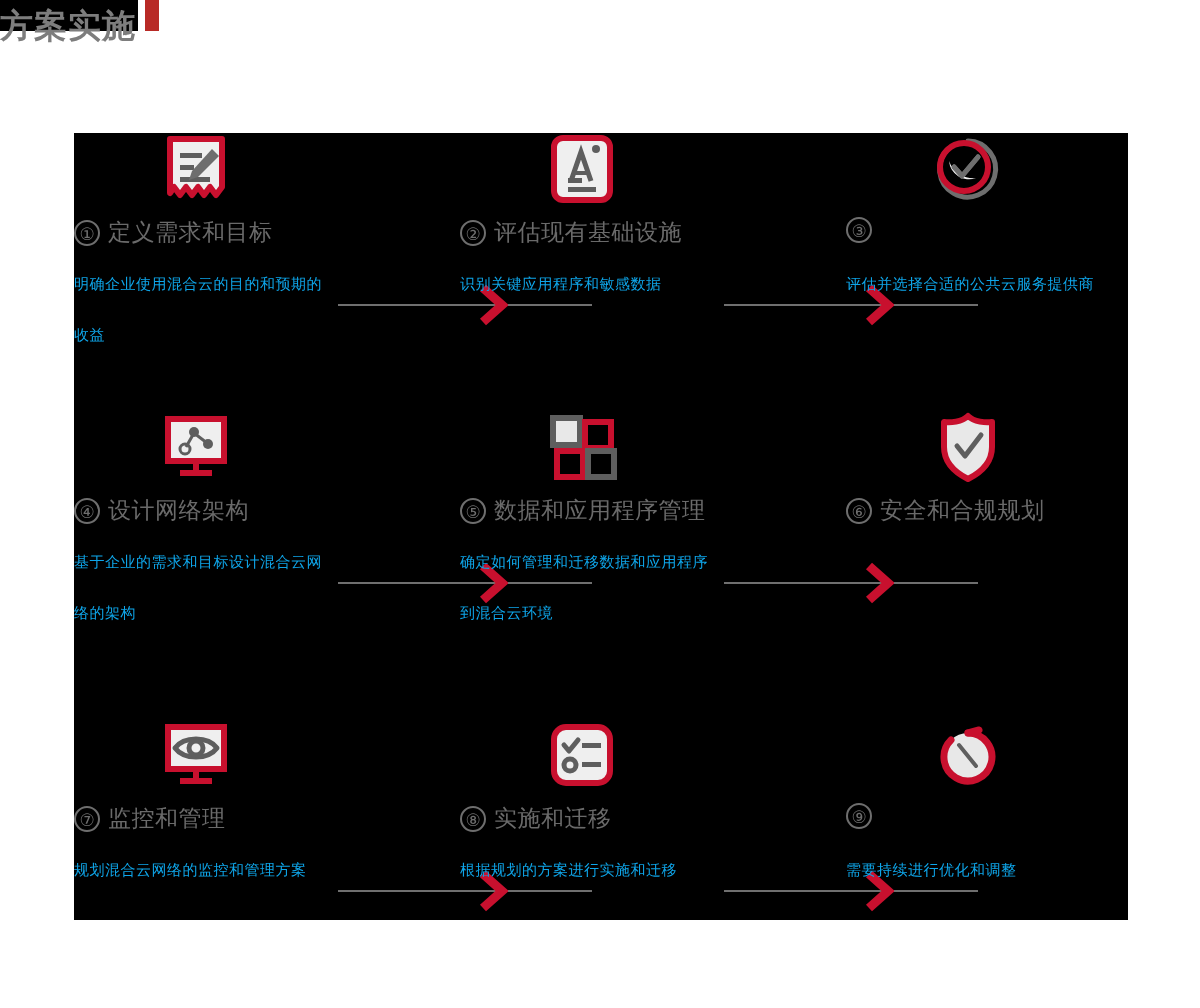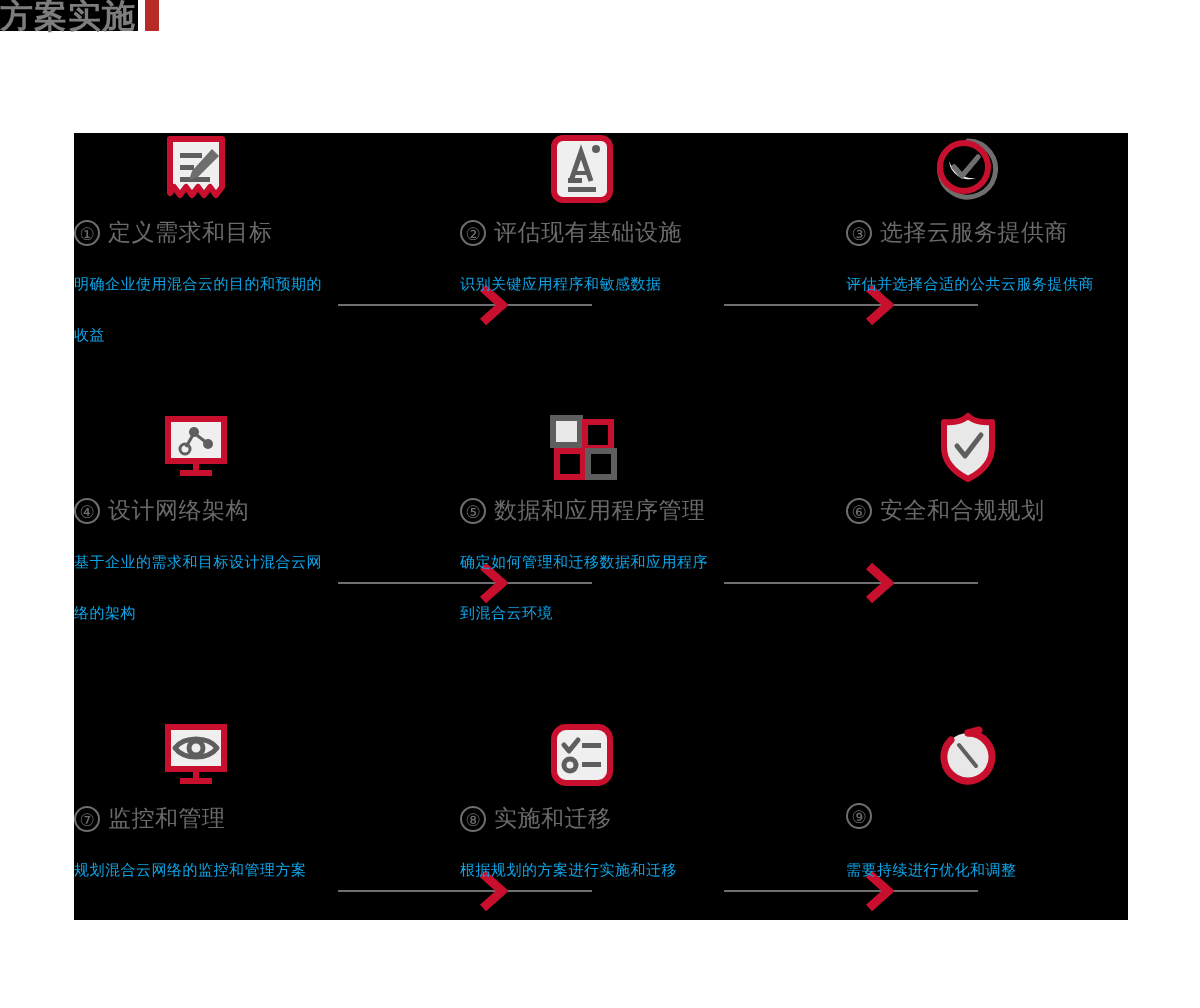--- a/index.html
+++ b/index.html
@@ -32,21 +32,21 @@
     padding: 0 2px 0 0;
   }
   .title-text {
     font-size: 33px;
     font-weight: bold;
     color: #7d7d7d;
     line-height: 31px;
     letter-spacing: 1px;
     white-space: nowrap;
     position: relative;
-    top: 0;
+    top: 10px;
   }
   .title-bar {
     width: 14px;
     height: 31px;
     background: #b82a26;
     margin-left: 7px;
   }
 
   
   .panel {
@@ -239,21 +239,20 @@
         <svg width="72" height="72" viewBox="0 0 72 72">
           <path d="M36 8 A28 28 0 1 1 16 16" fill="none" stroke="#6e6e6e" stroke-width="5" stroke-linecap="round"></path>
           <circle cx="32" cy="34" r="24" fill="none" stroke="#c8102e" stroke-width="6"></circle>
           <path d="M22 34 L30 43 L46 24" fill="none" stroke="#6e6e6e" stroke-width="5" stroke-linecap="round" stroke-linejoin="round"></path>
           <path d="M44 45 A20 20 0 0 1 17 28 A26 26 0 0 0 44 45 Z" fill="#f2f2f2"></path>
           <path d="M22 34 L30 43 L46 24" fill="none" stroke="#6e6e6e" stroke-width="5" stroke-linecap="round" stroke-linejoin="round"></path>
         </svg>
       </div>
       <div class="step-head">
         <span class="step-num">③</span>
-        <span class="step-title">选择云服务提供商</span>
       </div>
       <div class="step-desc">评估并选择合适的公共云服务提供商</div>
     </div>
 
     <div class="cell r1 c0">
       <div class="icon-box">
         <svg width="72" height="72" viewBox="0 0 72 72">
           <rect x="8" y="8" width="56" height="42" fill="#efefef" stroke="#c8102e" stroke-width="6"></rect>
           <rect x="33" y="50" width="6" height="10" fill="#c8102e"></rect>
           <rect x="20" y="59" width="32" height="6" fill="#c8102e"></rect>

